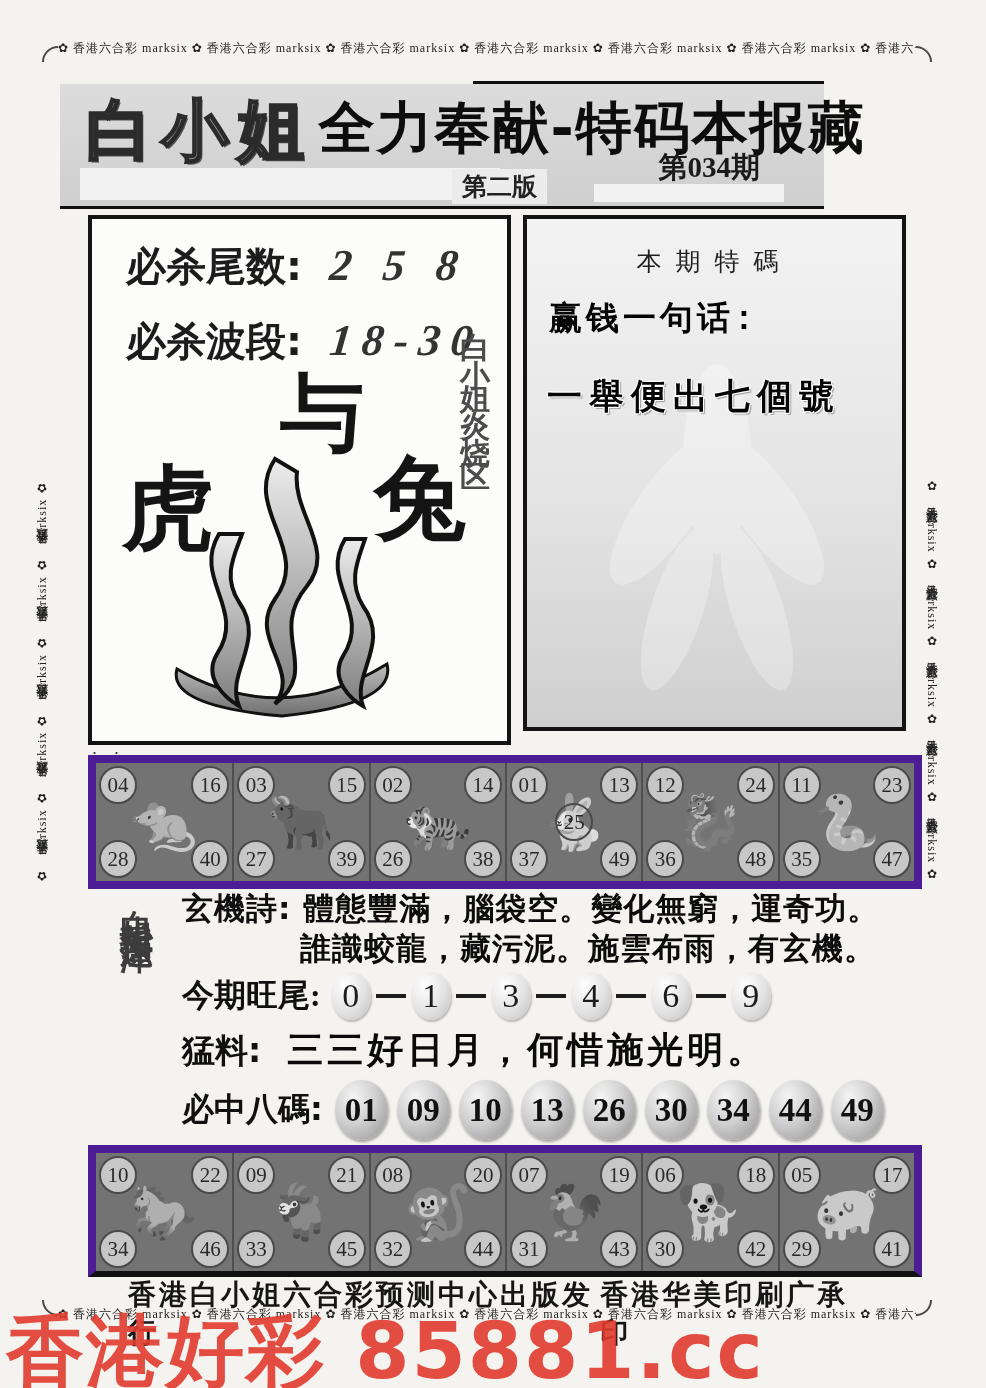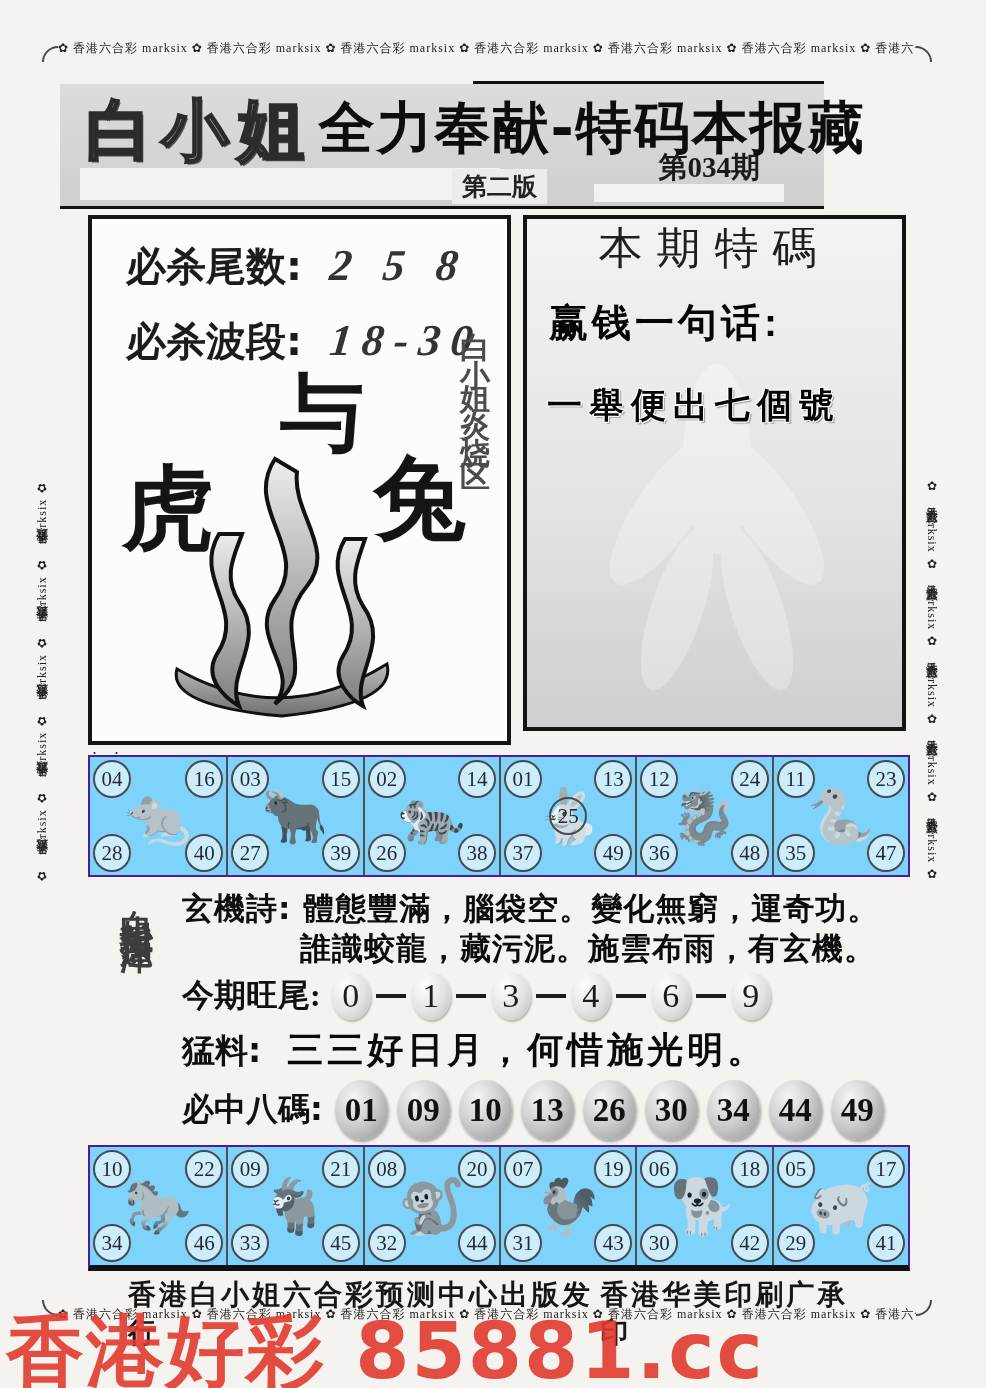--- a/index.html
+++ b/index.html
@@ -55,34 +55,34 @@
   .char-tu{left:282px;top:218px;font-size:92px;}
   .flame{position:absolute;left:55px;top:235px;}
   .vert-label{position:absolute;right:12px;top:90px;height:400px;
     writing-mode:vertical-rl;text-orientation:upright;font-size:30px;font-weight:700;
     color:#4c4c4c;letter-spacing:26px;font-family:"Liberation Serif","DejaVu Serif",serif;}
   
   .right-box{position:absolute;left:523px;top:215px;width:375px;height:508px;
     border:4px solid #141414;background:linear-gradient(180deg,#f3f3f3 0%,#e4e4e4 55%,#cfcfcf 100%);
     overflow:hidden;}
   .rp-mark{position:absolute;left:30px;top:120px;opacity:.5;}
-  .rp-title{position:relative;text-align:center;font-size:44px;
+  .rp-title{position:relative;text-align:center;margin-top:26px;font-size:25px;
     letter-spacing:14px;color:#1f1f1f;font-family:Liberation Sans, sans-serif;}
   .rp-body{position:relative;margin:24px 20px 0 22px;font-size:37px;line-height:1.5;
     color:#161616;font-family:"Liberation Serif","DejaVu Serif",serif;text-indent:1.4em;
     letter-spacing:2px;}
-  .rp-slogan-label{position:relative;margin:18px 0 0 22px;font-size:39px;font-weight:900;
-    color:#050505;font-family:Liberation Sans, sans-serif;letter-spacing:4px;}
+  .rp-slogan-label{position:relative;margin:18px 0 0 22px;font-size:33px;font-weight:900;
+    color:#050505;font-family:Liberation Mono, monospace;letter-spacing:4px;}
   .rp-slogan{position:relative;margin:32px 0 0 20px;font-size:35px;font-weight:900;
     color:#050505;letter-spacing:7px;font-family:"DejaVu Sans",sans-serif;
     text-shadow:-1px -1px 0 #fff,1px -1px 0 #fff,-1px 1px 0 #fff,1px 1px 0 #fff,2px 2px 1px #999;}
   
   .zgrid{position:absolute;left:88px;width:818px;height:118px;
     display:grid;grid-template-columns:repeat(6,1fr);
-    border:2px solid #4c1d95;background:#7dd3fc;}
+    border:8px solid #4c1d95;background:#737373;}
   .zgrid.top{top:755px;}
   .zgrid.bottom{top:1145px;border-bottom:6px solid #111;}
   .zcell{position:relative;border-left:2px solid #4f4f4f;}
   .zcell:first-child{border-left:none;}
   .znum{position:absolute;width:34px;height:34px;border:2px solid #4a4a4a;border-radius:50%;
     display:flex;align-items:center;justify-content:center;font-size:21px;
     font-family:"Liberation Serif","DejaVu Serif",serif;color:#2a2a2a;background:rgba(255,255,255,.6);}
   .tl{left:3px;top:3px;} .tr{right:3px;top:3px;} .bl{left:3px;bottom:3px;} .br{right:3px;bottom:3px;}
   .ctr{left:50%;top:50%;transform:translate(-50%,-50%);background:transparent;}
   .zanimal{position:absolute;left:50%;top:50%;transform:translate(-50%,-50%);

